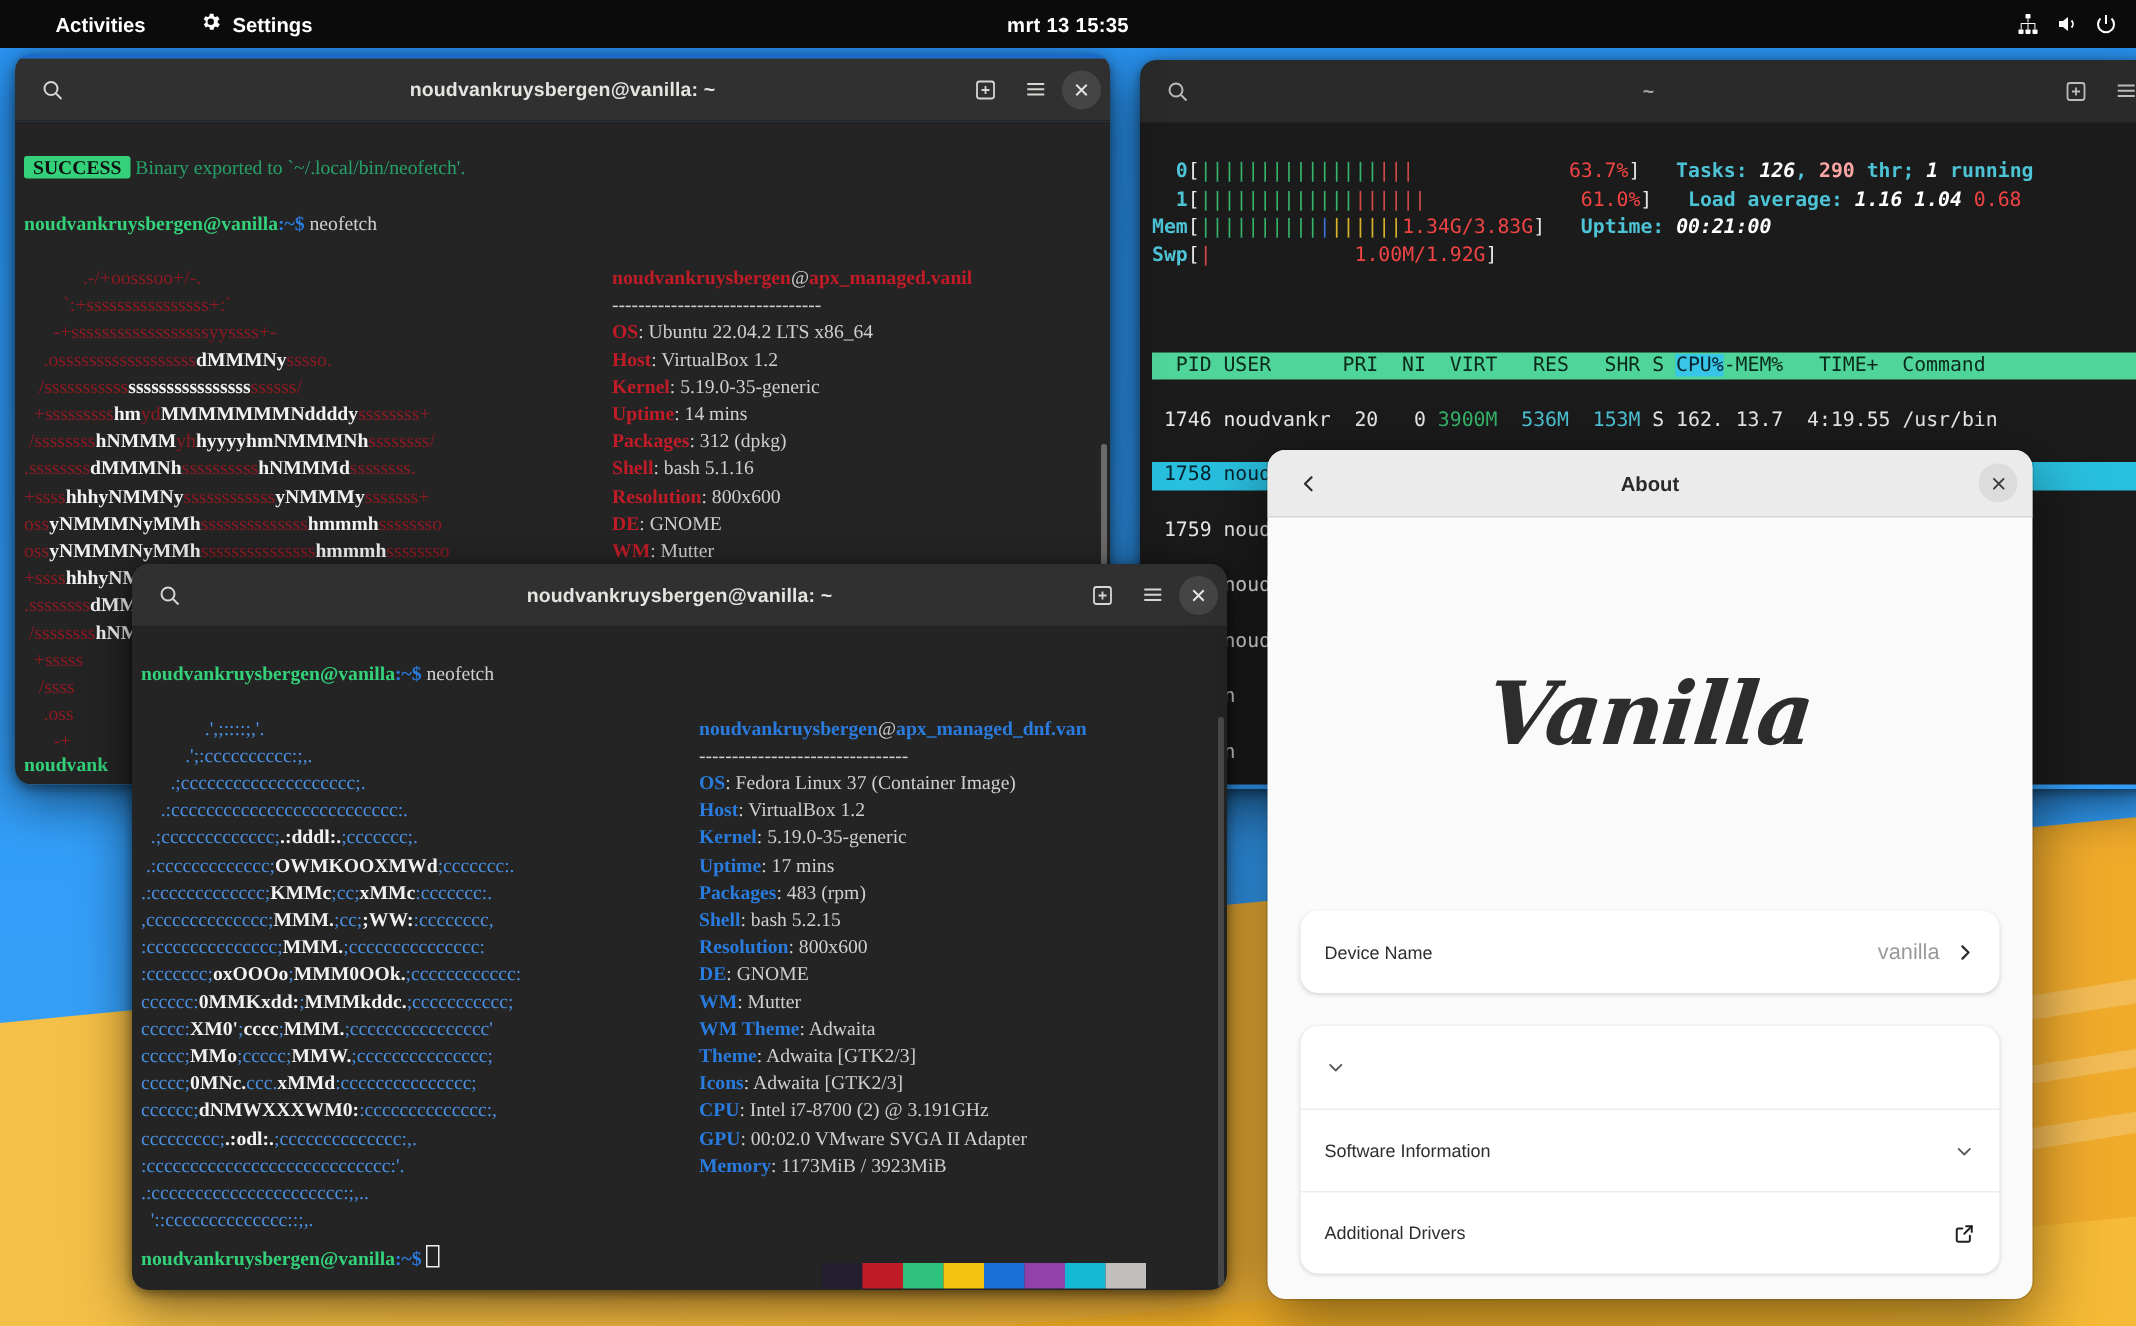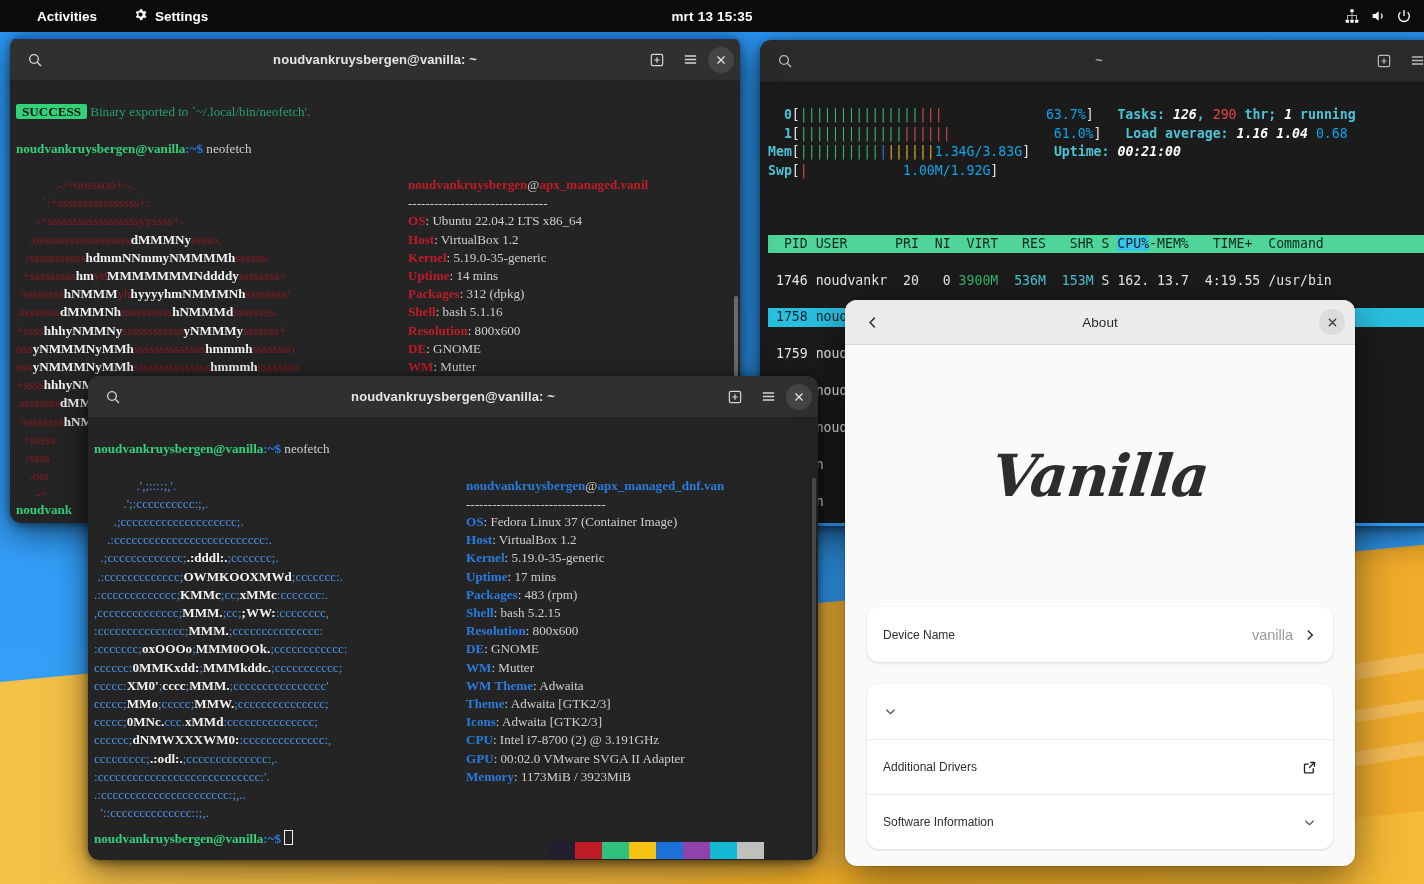--- a/index.html
+++ b/index.html
@@ -89,25 +89,25 @@
     background: #33d17a; color: #111; font-weight: bold; padding: 0 6px; border-radius: 2px;
   }
 
   
   .htop { background:#1b1b1b; color:#d0d0d0;
           font-family: "DejaVu Sans Mono","Liberation Mono",monospace;
           font-size: 13.2px; line-height: 18.4px; white-space: pre; padding: 6px 0 0 8px; }
   .h-cyan { color:#4dc3d6; }
   .h-cyanb { color:#4dc3d6; font-weight:bold; }
   .h-green { color:#36b36b; }
-  .h-greenb { color:#ef4444; font-weight:normal; }
+  .h-greenb { color:#fca5a5; font-weight:bold; }
   .h-red { color:#d04a4a; }
   .h-yellow { color:#d8b22a; }
   .h-blue { color:#3b6fd4; }
-  .h-grey { color:#0ea5e9; }
+  .h-grey { color:#ef4444; }
   .h-white { color:#e8e8e8; }
   .h-whiteb { color:#ffffff; font-weight:bold;font-style:italic; }
   .h-hdr { background:#4fd49a; color:#0c2a1c; }
   .h-hdr-sel { background:#37c6e8; color:#06222c; }
   .h-rowsel { background:#29c0e0; color:#05222b; }
 
   
   .palette { display: grid; grid-template-columns: repeat(8, 27px); }
   .pal-cell { height: 17px; }
 
@@ -115,21 +115,21 @@
   #about-dialog {
     position: absolute; left: 845px; top: 300px; width: 510px; height: 566px;
     background: #fafafa; border-radius: 12px; overflow: hidden;
     box-shadow: 0 14px 44px rgba(0,0,0,0.5), 0 0 0 1px rgba(0,0,0,0.12);
     z-index: 60;
   }
   #about-dialog .ad-head {
     height: 45px; background: #ebebeb; border-bottom: 1px solid #d8d8d8;
     display: flex; align-items: center; position: relative;
   }
-  .ad-title { position: absolute; left:0; right:0; text-align:center; font-size:13.5px; font-weight:normal; color:#2a2a2a; }
+  .ad-title { position: absolute; left:0; right:0; text-align:center; font-size:13.5px; font-weight:bold; color:#2a2a2a; }
   .ad-back { width: 34px; height: 30px; margin-left: 10px; display:flex; align-items:center; justify-content:center; border-radius:6px; cursor:pointer; z-index:2;}
   .ad-close { position:absolute; right: 10px; width: 26px; height: 26px; border-radius: 50%;
               background: #dcdcdc; display:flex; align-items:center; justify-content:center; cursor:pointer; z-index:2;}
   .ad-body { padding: 0 22px; }
   .ad-logo-area { height: 262px; display:flex; align-items:center; justify-content:center; }
   .ad-logo { font-family: "DejaVu Serif", serif; font-style: italic; font-weight: bold;
              font-size: 58px; color: #2d2d2d; letter-spacing: -1px; transform: skewX(-6deg); }
   .card { background:#fff; border-radius: 12px; box-shadow: 0 1px 3px rgba(0,0,0,0.14); overflow:hidden; }
   .card + .card { margin-top: 22px; }
   .ad-row { display:flex; align-items:center; height: 55px; padding: 0 16px; cursor:pointer; }
@@ -277,21 +277,21 @@
     </div>
   </div>
   <div class="term-body" style="height:442px;">
 <div><span class="badge-success">SUCCESS</span><span class="c-green"> Binary exported to `~/.local/bin/neofetch'.</span></div>
 <div><span class="c-green-b">noudvankruysbergen@vanilla</span><span class="c-blue">:~$</span><span class="c-grey"> neofetch</span></div>
 <div class="row">
   <div class="art" style="width:392px;"><span class="c-red-d">            .-/+oosssoo+/-.
         `:+ssssssssssssssss+:`
       -+ssssssssssssssssssyyssss+-
     .ossssssssssssssssss</span><span class="c-white">dMMMNy</span><span class="c-red-d">sssso.
-   /sssssssssss</span><span class="c-white">hdmmNNmmyNMMMMh</span><span class="c-red-d">ssssss/
+   /sssssssssss</span><span class="c-white">ssssssssssssssss</span><span class="c-red-d">ssssss/
   +sssssssss</span><span class="c-white">hm</span><span class="c-red-d">yd</span><span class="c-white">MMMMMMMNddddy</span><span class="c-red-d">ssssssss+
  /ssssssss</span><span class="c-white">hNMMM</span><span class="c-red-d">yh</span><span class="c-white">hyyyyhmNMMMNh</span><span class="c-red-d">ssssssss/
 .ssssssss</span><span class="c-white">dMMMNh</span><span class="c-red-d">ssssssssss</span><span class="c-white">hNMMMd</span><span class="c-red-d">ssssssss.
 +ssss</span><span class="c-white">hhhyNMMNy</span><span class="c-red-d">ssssssssssss</span><span class="c-white">yNMMMy</span><span class="c-red-d">sssssss+
 oss</span><span class="c-white">yNMMMNyMMh</span><span class="c-red-d">ssssssssssssss</span><span class="c-white">hmmmh</span><span class="c-red-d">ssssssso
 oss</span><span class="c-white">yNMMMNyMMh</span><span class="c-red-d">sssssssssssssss</span><span class="c-white">hmmmh</span><span class="c-red-d">ssssssso
 +ssss</span><span class="c-white">hhhyNMMNy</span><span class="c-red-d">ssssssssssss</span><span class="c-white">yNMMMy</span><span class="c-red-d">sssssss+
 .ssssssss</span><span class="c-white">dMMMNh</span><span class="c-red-d">ssssssssss</span><span class="c-white">hNMMMd</span><span class="c-red-d">ssssssss.
  /ssssssss</span><span class="c-white">hNMMM</span><span class="c-red-d">yh</span><span class="c-white">hyyyyhdNMMMNh</span><span class="c-red-d">ssssssss/
   +sssss
@@ -436,32 +436,32 @@
     </div>
     <div class="card">
       <div class="ad-row">
         <span class="ad-icon">
           <svg width="15" height="15" viewBox="0 0 24 24" fill="none" stroke="#5a5a5a" stroke-width="2" stroke-linecap="round" stroke-linejoin="round">
               <path d="M6 9.5l6 6 6-6"></path>
             </svg>
         </span>
       </div>
       <div class="ad-row">
+        <span class="ad-row-label">Software Information</span>
+        <span class="ad-icon">
+          <svg width="15" height="15" viewBox="0 0 24 24" fill="none" stroke="#5a5a5a" stroke-width="2" stroke-linecap="round" stroke-linejoin="round">
+              <path d="M6 9.5l6 6 6-6"></path>
+            </svg>
+        </span>
+      </div>
+      <div class="ad-row">
         <span class="ad-row-label">Additional Drivers</span>
         <span class="ad-icon">
           <svg width="15" height="15" viewBox="0 0 24 24" fill="none" stroke="#1f1f1f" stroke-width="2.1" stroke-linecap="round" stroke-linejoin="round">
               <path d="M14 4h6v6"></path>
               <path d="M20 4l-8 8"></path>
               <path d="M18 14v5a1.5 1.5 0 01-1.5 1.5h-11A1.5 1.5 0 014 19V8a1.5 1.5 0 011.5-1.5H10"></path>
             </svg>
         </span>
       </div>
-      <div class="ad-row">
-        <span class="ad-row-label">Software Information</span>
-        <span class="ad-icon">
-          <svg width="15" height="15" viewBox="0 0 24 24" fill="none" stroke="#5a5a5a" stroke-width="2" stroke-linecap="round" stroke-linejoin="round">
-              <path d="M6 9.5l6 6 6-6"></path>
-            </svg>
-        </span>
-      </div>
     </div>
   </div>
 </div>
 
 </body></html>

